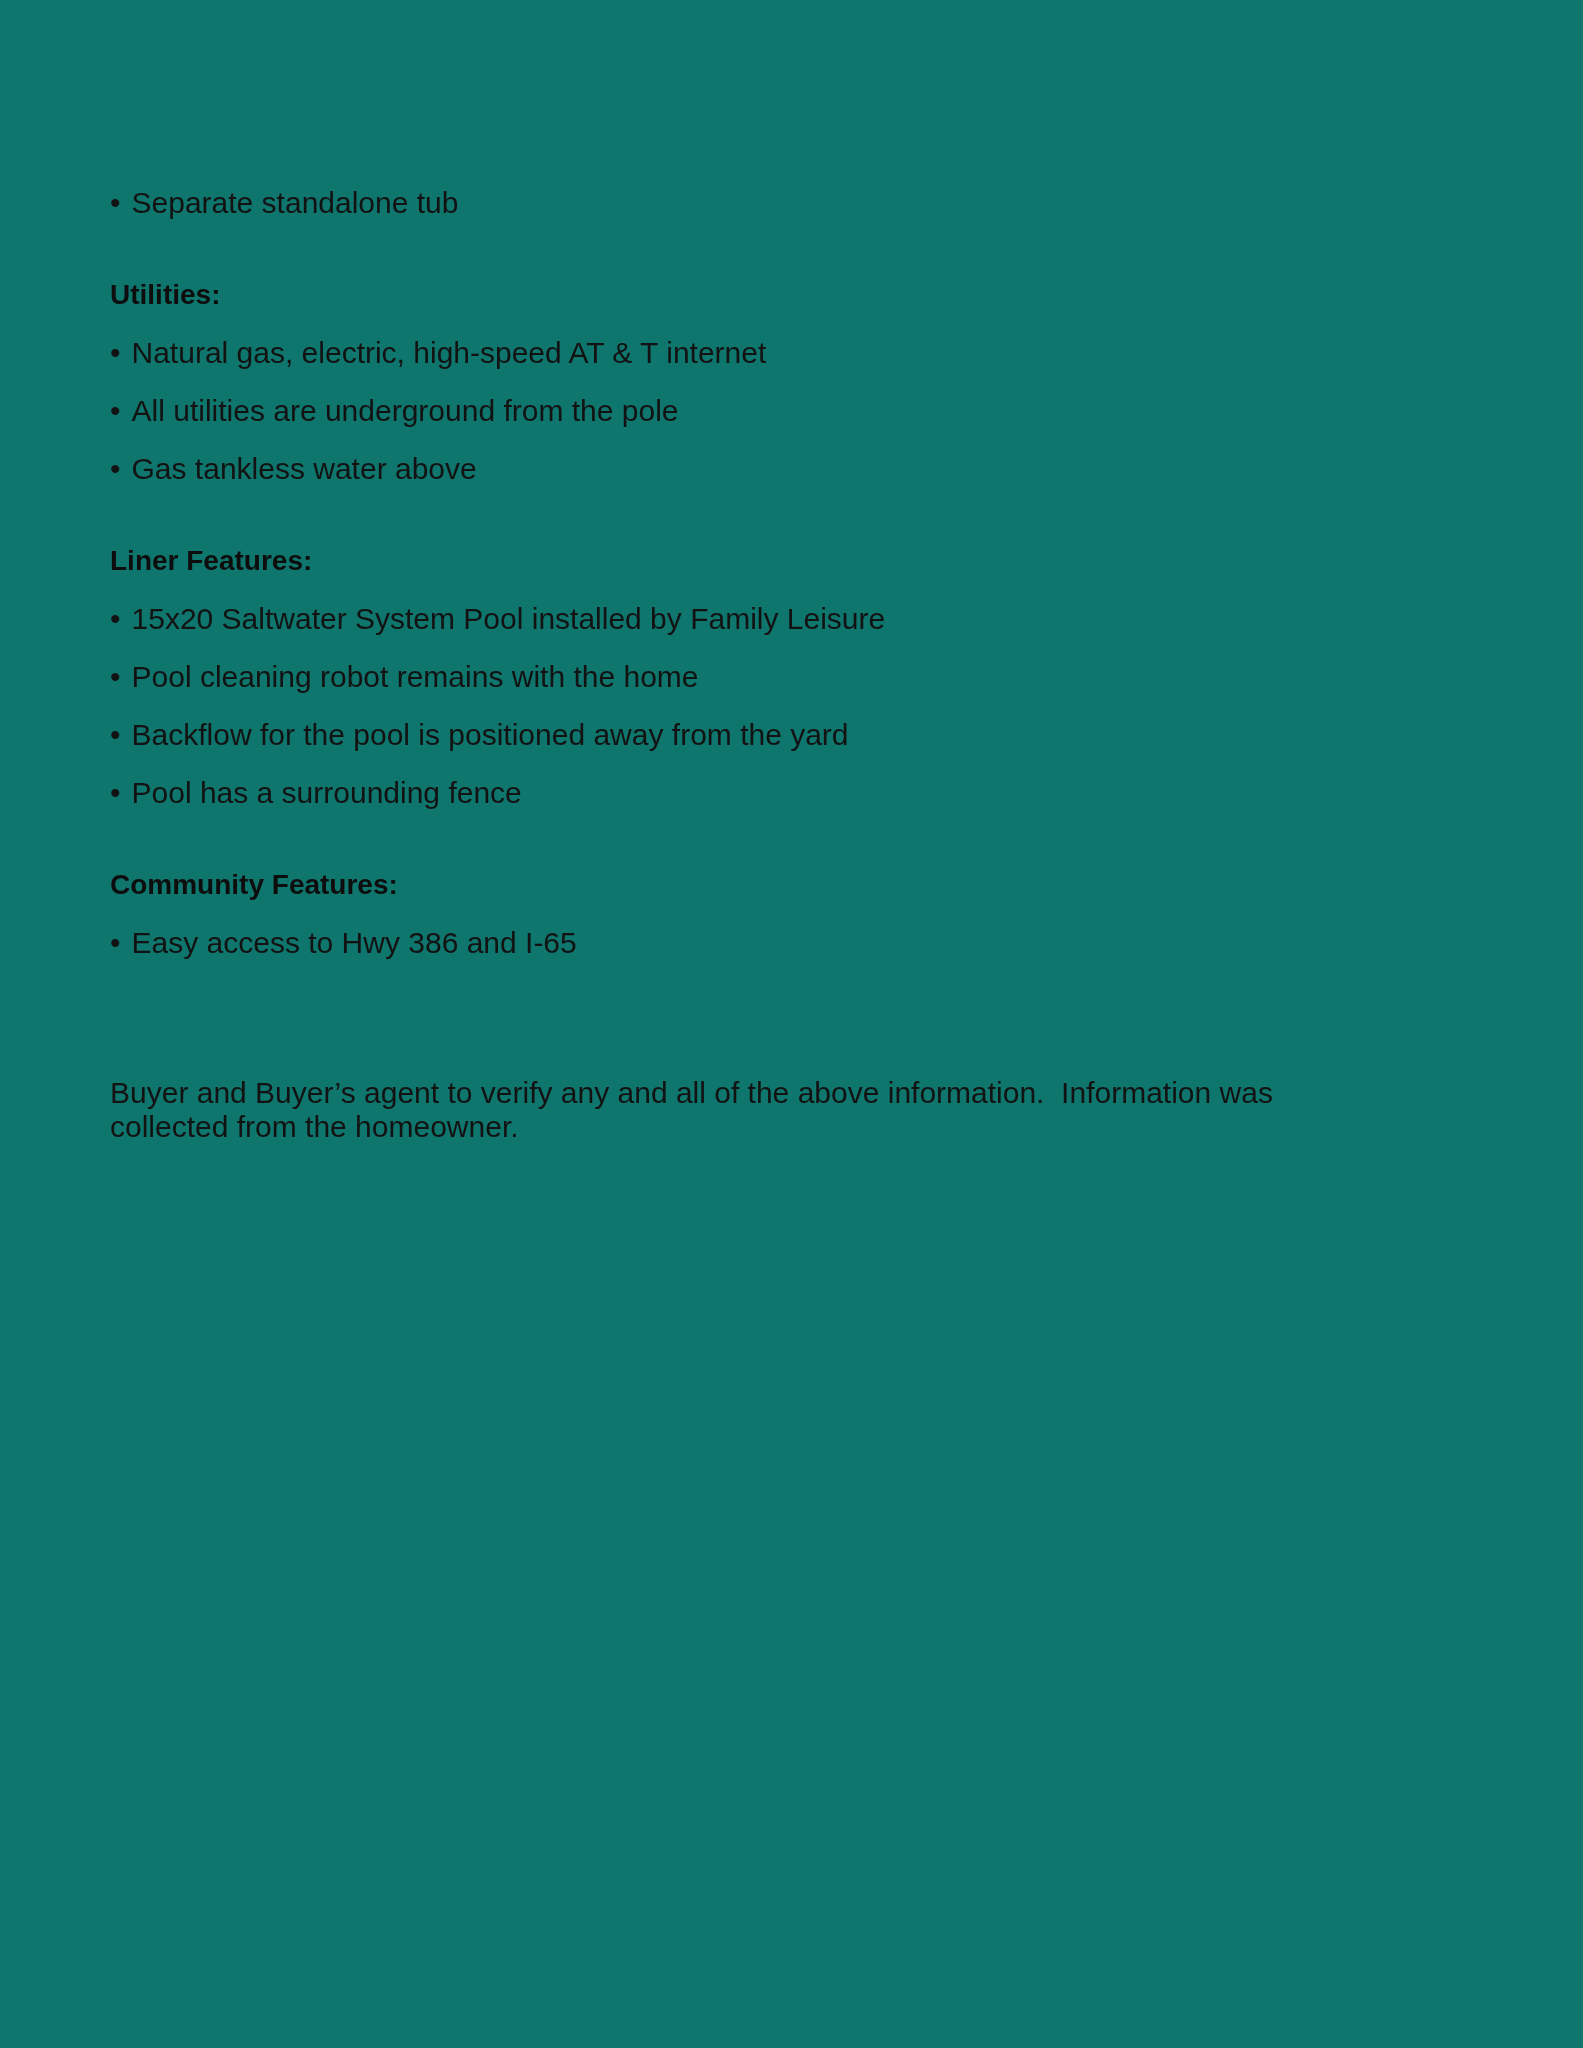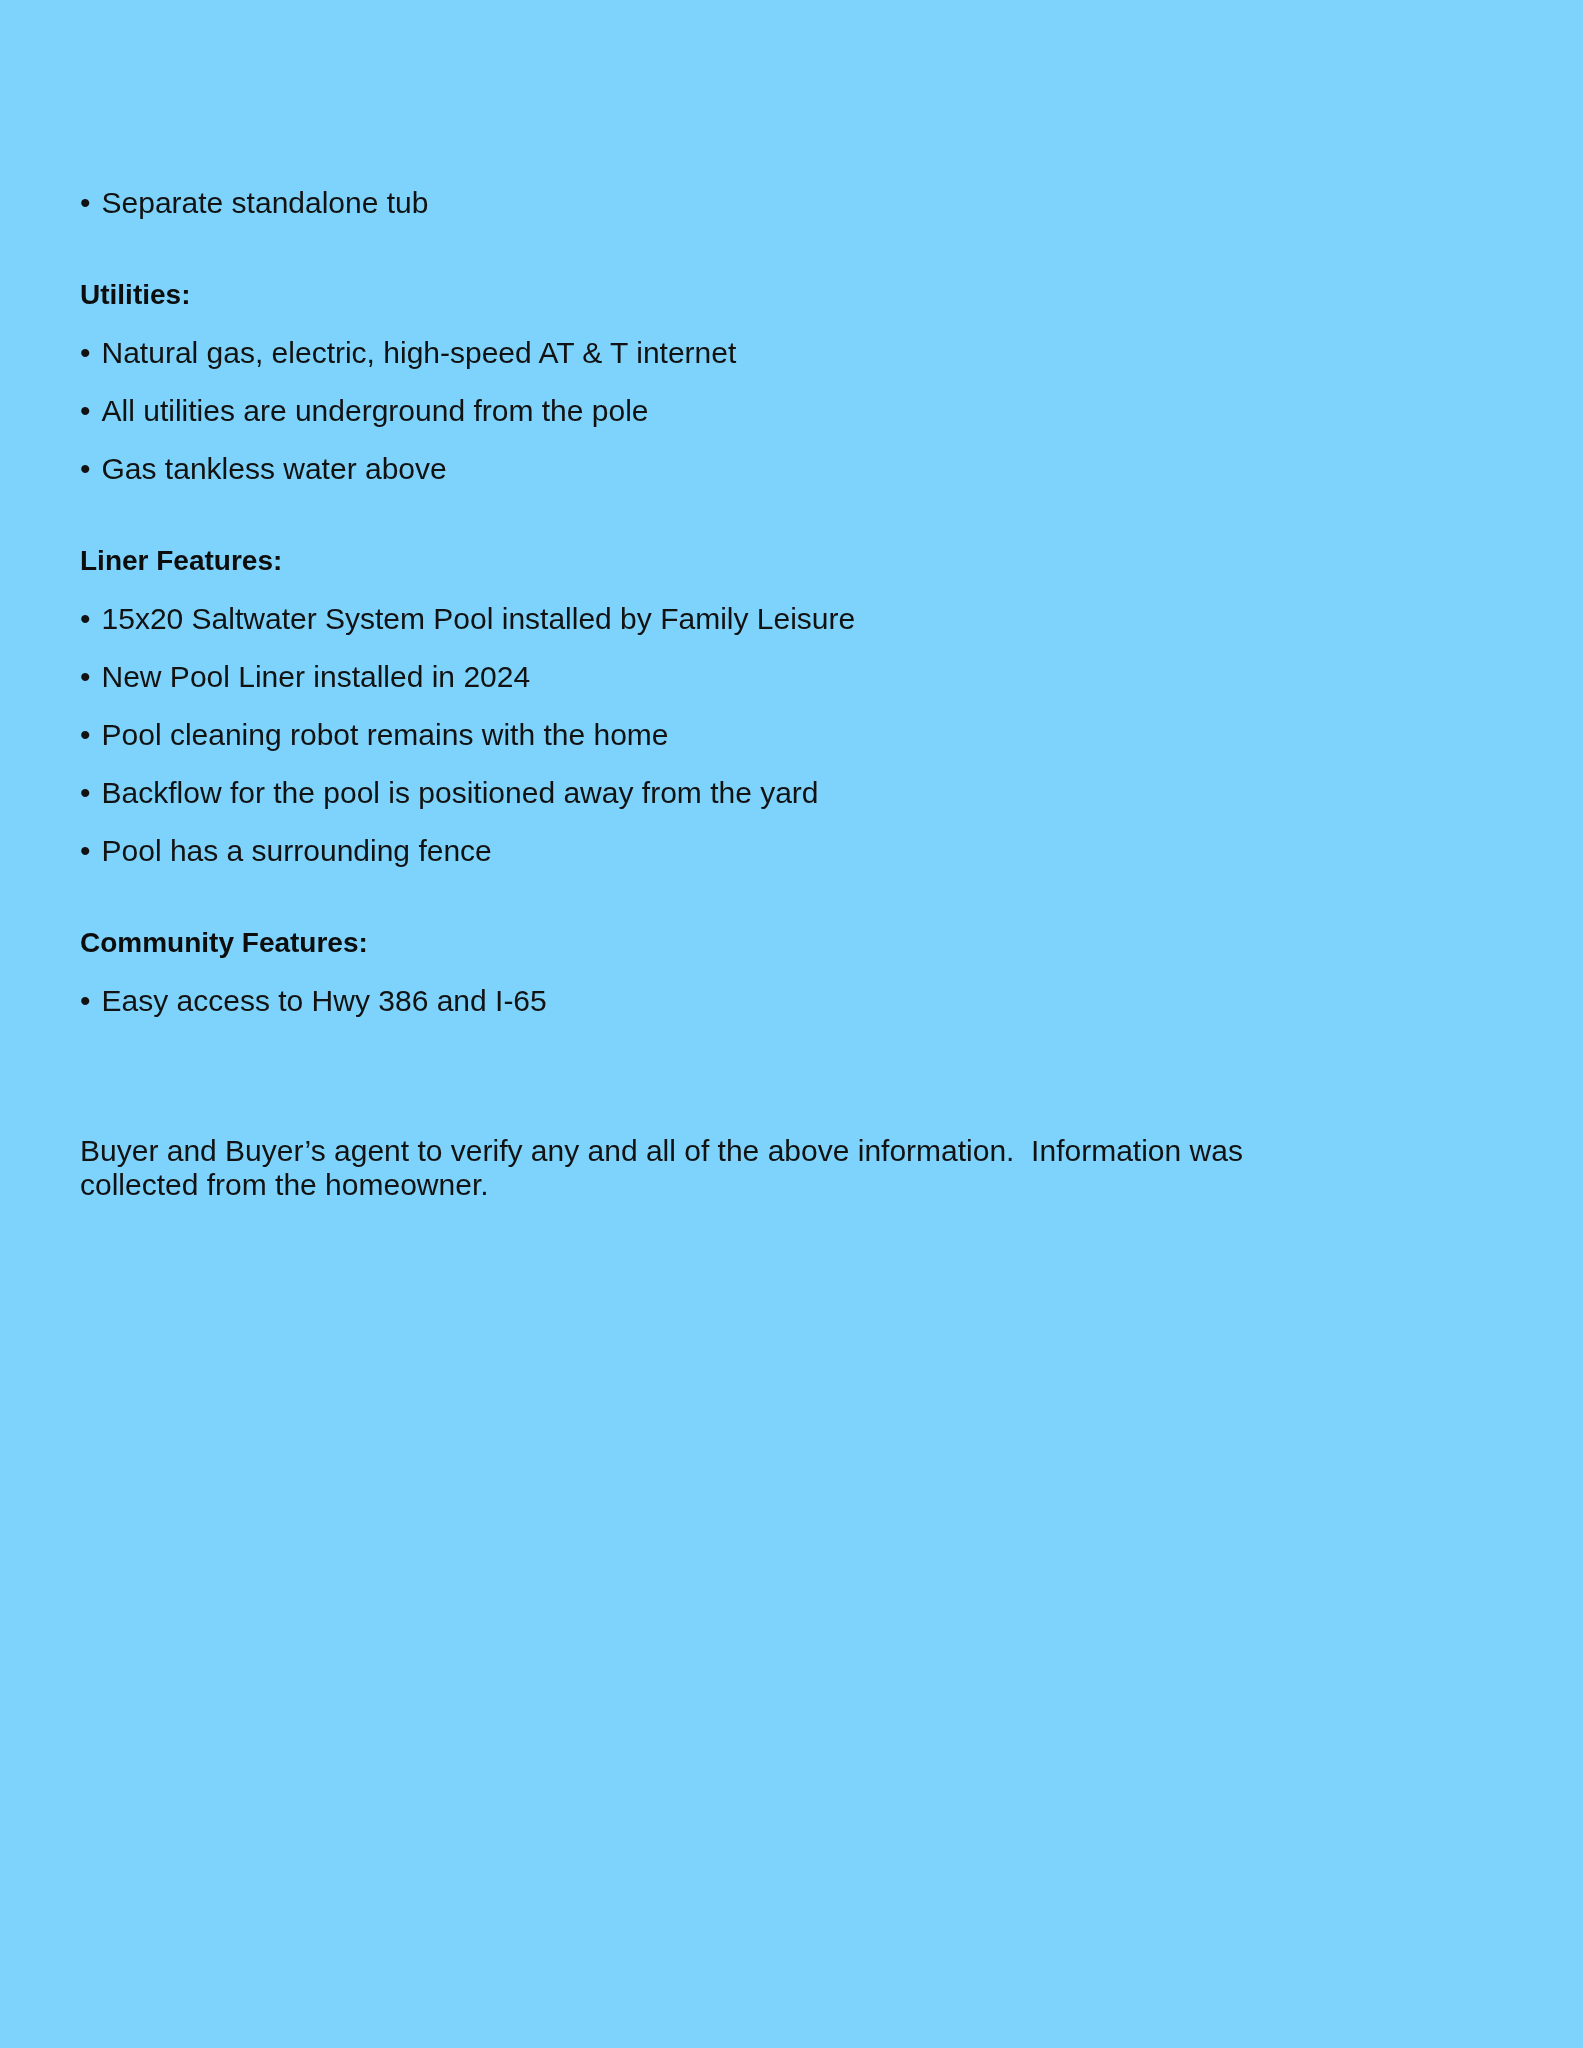--- a/index.html
+++ b/index.html
@@ -4,26 +4,26 @@
   <style>
     html, body {
       margin: 0;
       padding: 0;
       background: #ffffff;
     }
     .page {
       position: relative;
       width: 1583px;
       height: 2048px;
-      background: #7dd3fc;
+      background: #0f766e;
       font-family: "Liberation Sans", "DejaVu Sans", sans-serif;
       color: #121212;
       overflow: hidden;
       box-sizing: border-box;
-      padding: 186px 145px 0 80px;
+      padding: 186px 145px 0 110px;
     }
     .content {
       max-width: 1255px;
     }
     p {
       margin: 0 0 24px 0;
       font-size: 30px;
       line-height: 34px;
       color: #121212;
     }
@@ -50,21 +50,20 @@
 
     <p class="bullet"><span class="marker">•</span><span>Separate standalone tub</span></p>
 
     <h2 class="section-heading">Utilities:</h2>
     <p class="bullet"><span class="marker">•</span><span>Natural gas, electric, high-speed AT &amp; T internet</span></p>
     <p class="bullet"><span class="marker">•</span><span>All utilities are underground from the pole</span></p>
     <p class="bullet"><span class="marker">•</span><span>Gas tankless water above</span></p>
 
     <h2 class="section-heading">Liner Features:</h2>
     <p class="bullet"><span class="marker">•</span><span>15x20 Saltwater System Pool installed by Family Leisure</span></p>
-    <p class="bullet"><span class="marker">•</span><span>New Pool Liner installed in 2024</span></p>
     <p class="bullet"><span class="marker">•</span><span>Pool cleaning robot remains with the home</span></p>
     <p class="bullet"><span class="marker">•</span><span>Backflow for the pool is positioned away from the yard</span></p>
     <p class="bullet"><span class="marker">•</span><span>Pool has a surrounding fence</span></p>
 
     <h2 class="section-heading">Community Features:</h2>
     <p class="bullet"><span class="marker">•</span><span>Easy access to Hwy 386 and I-65</span></p>
 
     <p class="disclaimer">Buyer and Buyer’s agent to verify any and all of the above information.  Information was collected from the homeowner.</p>
 
   </div>

